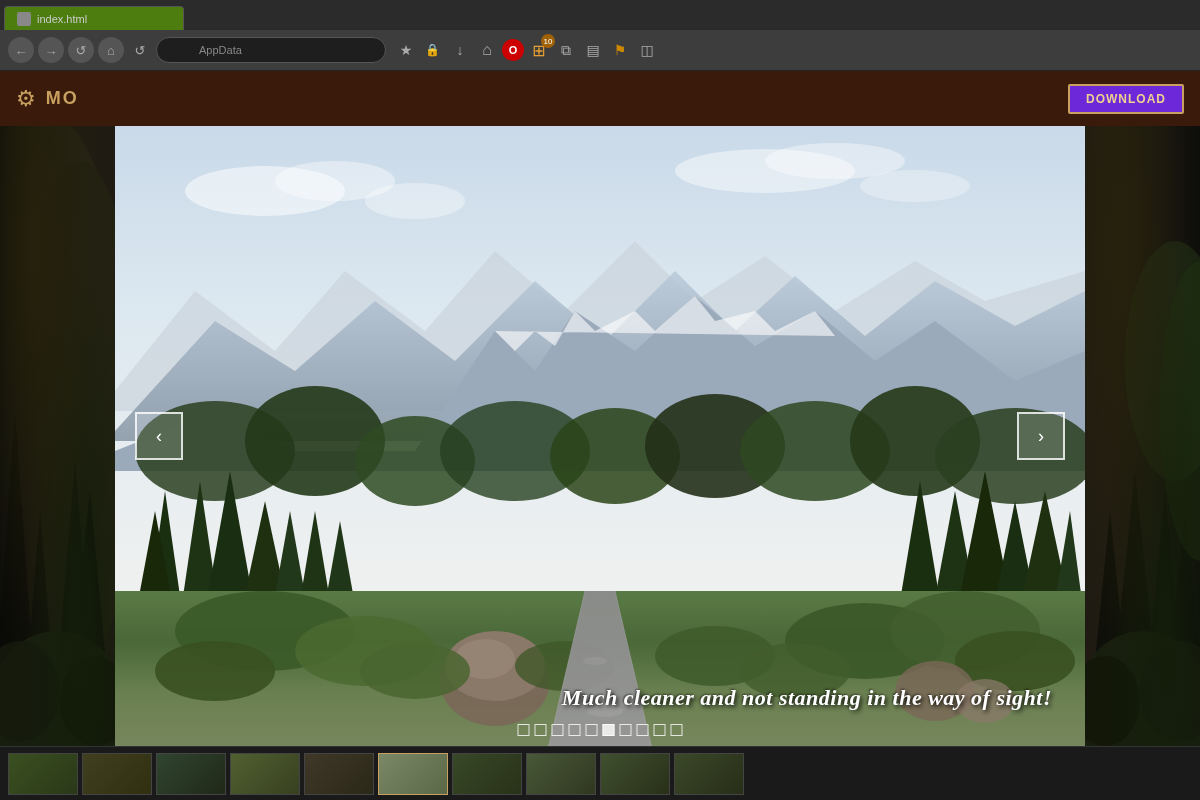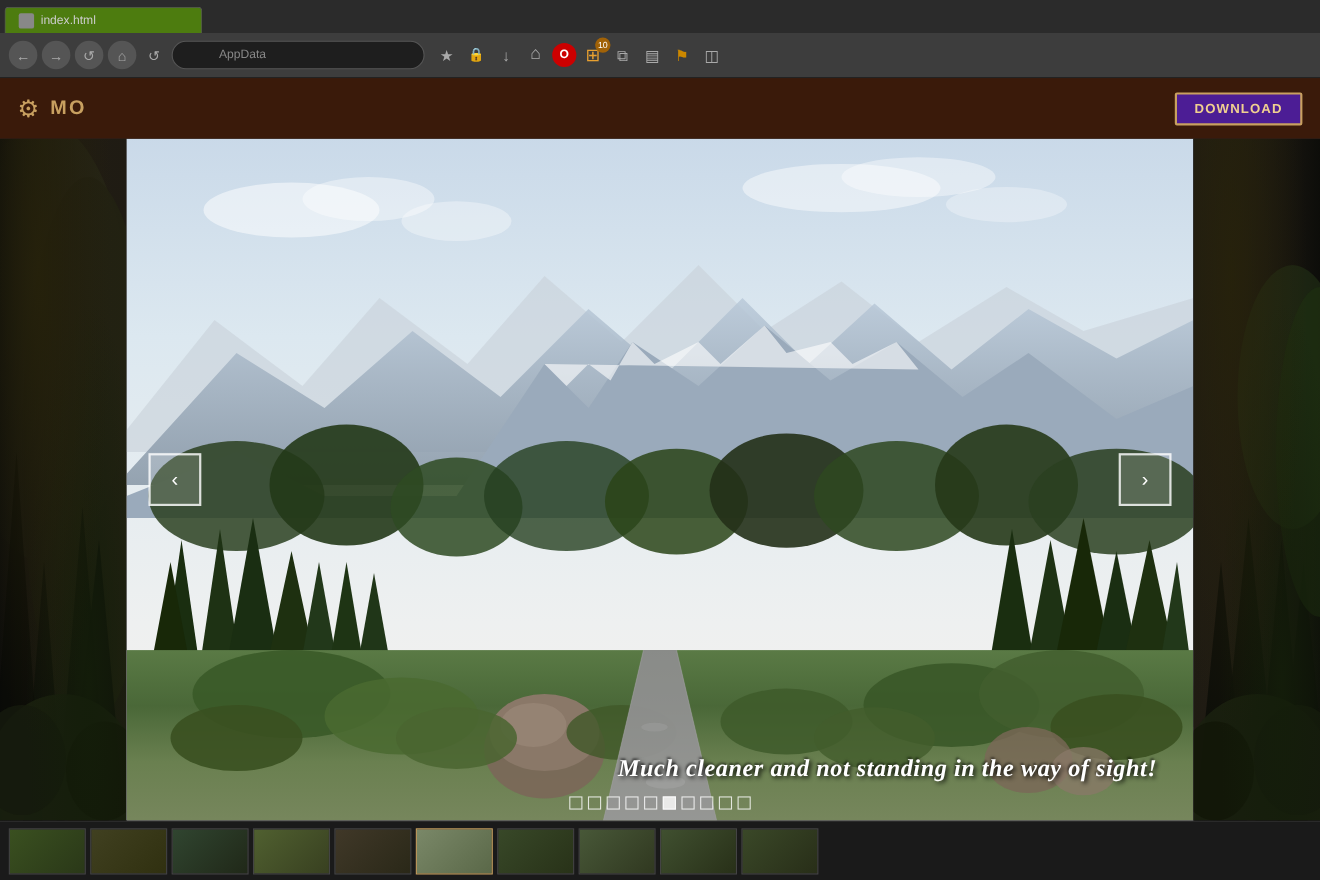--- a/index.html
+++ b/index.html
@@ -197,21 +197,21 @@
     }
 
     .app-header-right {
       margin-left: auto;
       display: flex;
       align-items: center;
       gap: 8px;
     }
 
     .download-btn {
-      background: #4c1d95;
+      background: #6d28d9;
       color: #f0d090;
       border: 2px solid #c8a060;
       padding: 6px 16px;
       font-size: 12px;
       font-weight: bold;
       letter-spacing: 1px;
       cursor: pointer;
       border-radius: 2px;
     }
 

